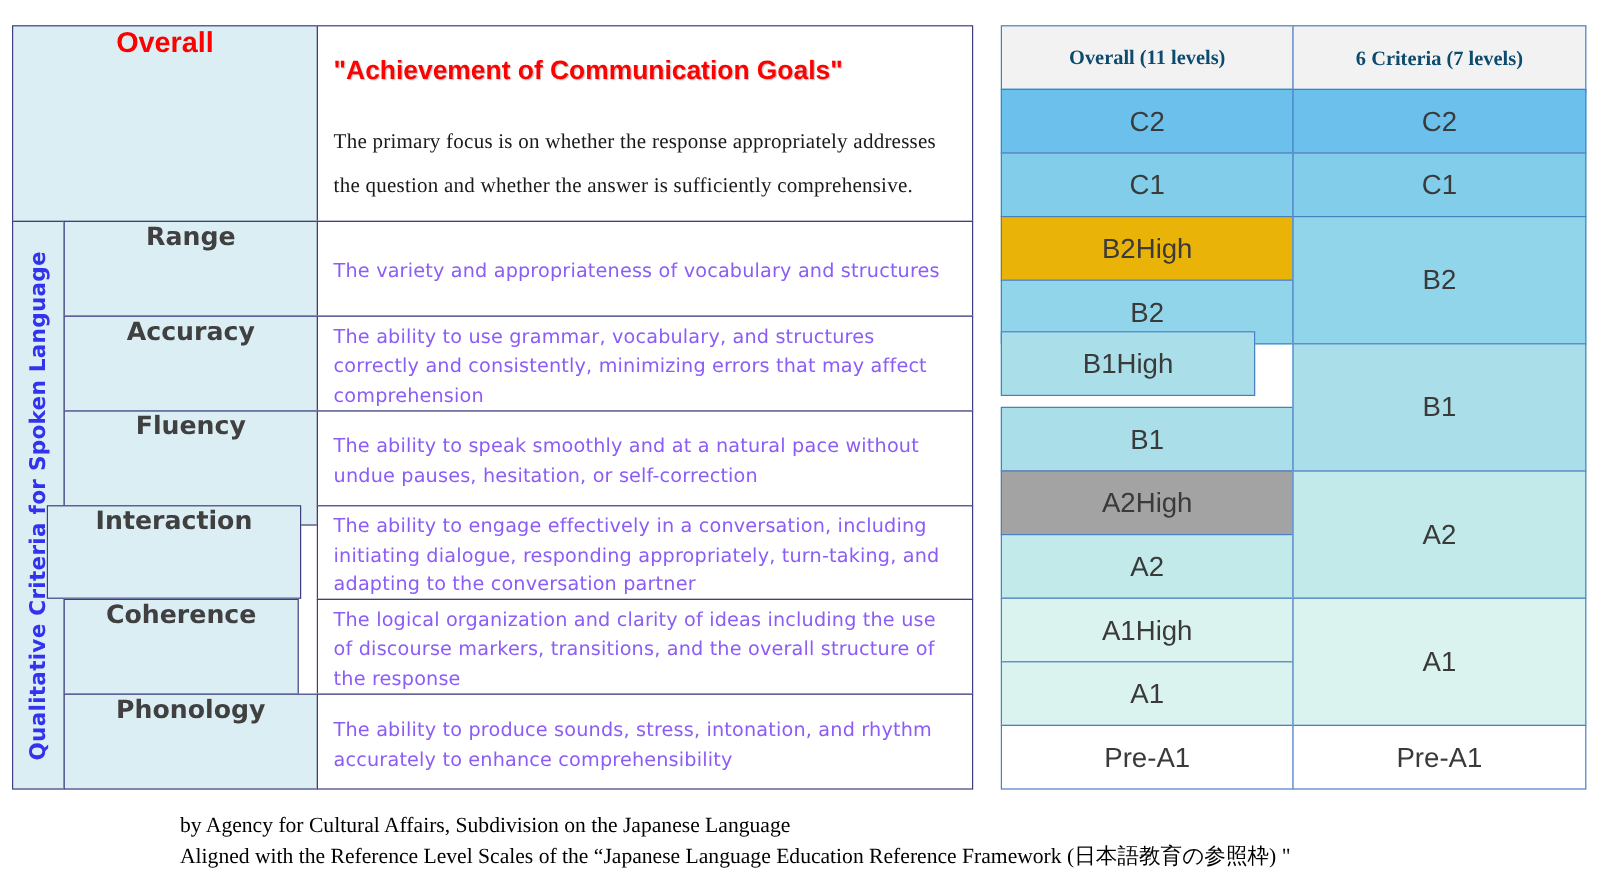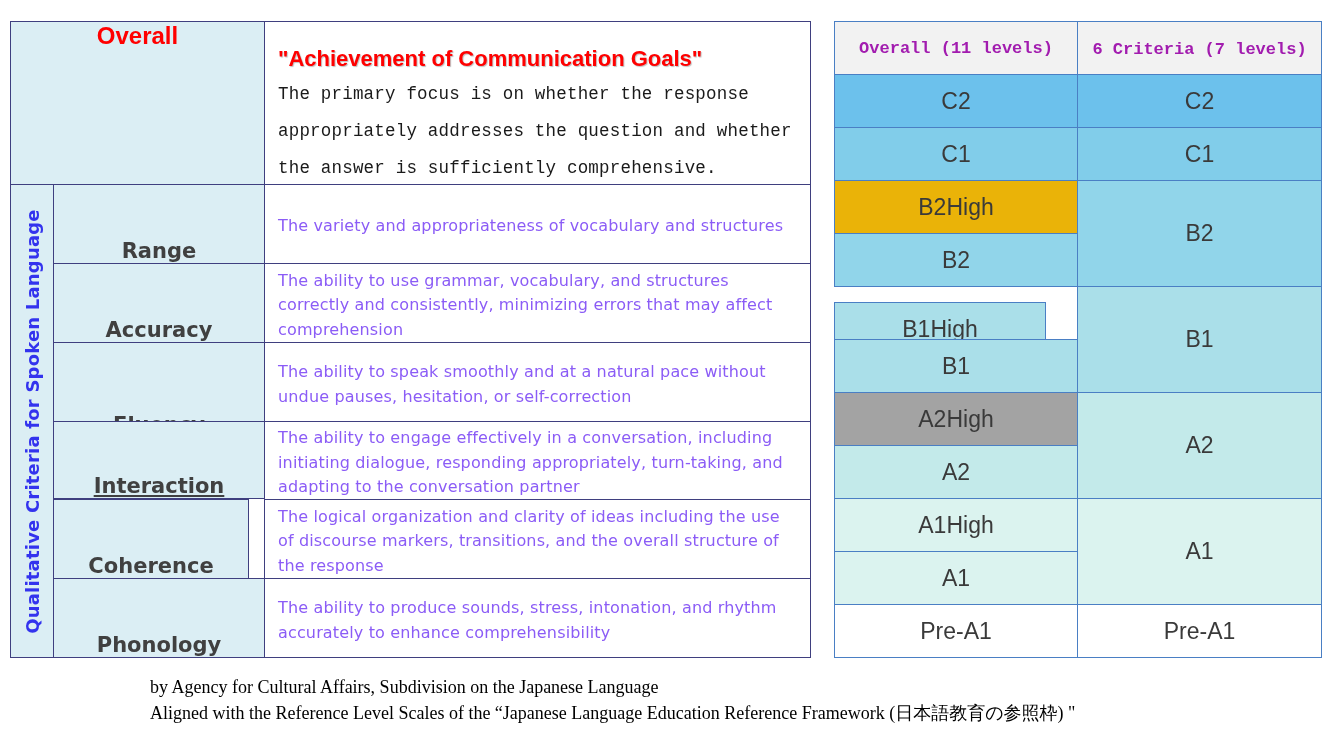--- a/index.html
+++ b/index.html
@@ -5,29 +5,29 @@
   html, body { margin:0; padding:0; background:#ffffff; }
   body { width:1333px; height:733px; position:relative; overflow:hidden; font-family:"DejaVu Sans", "Liberation Sans", sans-serif; }
 
   
   .lt-cell { position:absolute; box-sizing:border-box; border:1.5px solid #3f3f7f; }
   .lbl-bg { background:#dbeef4; }
   .desc-bg { background:#ffffff; }
   .overall-label { display:flex; align-items:flex-start; justify-content:center; color:#ff0000; font-family:"Liberation Sans", sans-serif; font-weight:bold; font-size:24px; }
   .vert { display:flex; align-items:center; justify-content:center; }
   .vert span { transform:rotate(-90deg); white-space:nowrap; color:#3333ee; font-family:"DejaVu Sans", sans-serif; font-weight:bold; font-size:18px; letter-spacing:0.2px; }
-  .crit-name { display:flex; align-items:flex-end; justify-content:center; color:#404040; font-family:"DejaVu Sans", sans-serif; font-weight:bold; font-size:21px; }
+  .crit-name { display:flex; align-items:flex-start; justify-content:center; color:#404040; font-family:"DejaVu Sans", sans-serif; font-weight:bold; font-size:21px; }
   .crit-desc { display:flex; align-items:center; padding:5px 10px 0 13px; color:#8b5cf6; font-family:"DejaVu Sans", sans-serif; font-size:16px; line-height:24.5px; letter-spacing:0.15px; }
   .overall-desc { padding:20px 10px 0 13px; }
   .overall-title { color:#ff0000; font-family:"Liberation Sans", sans-serif; font-weight:bold; font-size:22px; line-height:34px; text-shadow:1px 1px 1px rgba(0,0,0,0.25); }
-  .overall-text { color:#1a1a1a; font-family:Liberation Mono, monospace; font-size:17.5px; line-height:37px; letter-spacing:0.2px; }
+  .overall-text { color:#1a1a1a; font-family:Liberation Serif, serif; font-size:17.5px; line-height:37px; letter-spacing:0.2px;margin-top:23px; }
 
   
   .rt-cell { position:absolute; box-sizing:border-box; border:1px solid #4a7fc4; display:flex; align-items:center; justify-content:center; color:#3a3a3a; font-family:"Liberation Sans", sans-serif; font-size:23px; }
-  .rt-head { background:#f2f2f2; color:#a21caf; font-family:Liberation Mono, monospace; font-weight:bold; font-size:17px;justify-content:center; }
+  .rt-head { background:#f2f2f2; color:#0c4a6e; font-family:Liberation Serif, serif; font-weight:bold; font-size:17px;justify-content:center; }
 
   .footer { position:absolute; left:150px; top:674px; color:#000; font-family:"Liberation Serif", serif; font-size:18px; line-height:26px; }
 </style>
 </head>
 <body>
 
 <div>
 
   <div class="lt-cell lbl-bg overall-label" style="left:10px; top:21px; width:255px; height:164px;">
     <span>Overall</span>
@@ -55,21 +55,21 @@
       <span>The ability to use grammar, vocabulary, and structures correctly and consistently, minimizing errors that may affect comprehension</span>
     </div>
 
   <div class="lt-cell lbl-bg crit-name" style="left:53px; top:342px; width:212px; height:96px;">
       <span>Fluency</span>
     </div>
   <div class="lt-cell desc-bg crit-desc" style="left:264px; top:342px; width:547px; height:80px;">
       <span>The ability to speak smoothly and at a natural pace without undue pauses, hesitation, or self-correction</span>
     </div>
 
-  <div class="lt-cell lbl-bg crit-name" style="left:53px; top:421px; width:212px; height:78px;text-decoration:underline;">
+  <div class="lt-cell lbl-bg crit-name" style="left:39px; top:421px; width:212px; height:78px;">
       <span>Interaction</span>
     </div>
   <div class="lt-cell desc-bg crit-desc" style="left:264px; top:421px; width:547px; height:79px;">
       <span>The ability to engage effectively in a conversation, including initiating dialogue, responding appropriately, turn-taking, and adapting to the conversation partner</span>
     </div>
 
   <div class="lt-cell lbl-bg crit-name" style="left:53px; top:499px; width:196px; height:80px;">
       <span>Coherence</span>
     </div>
   <div class="lt-cell desc-bg crit-desc" style="left:264px; top:499px; width:547px; height:80px;">
@@ -98,21 +98,21 @@
     </div>
   <div class="rt-cell" style="left:834px; top:127px; width:244px; height:54px; background:#81cdea;">
       <span>C1</span>
     </div>
   <div class="rt-cell" style="left:834px; top:180px; width:244px; height:54px; background:#eab308;">
       <span>B2High</span>
     </div>
   <div class="rt-cell" style="left:834px; top:233px; width:244px; height:54px; background:#91d5ea;">
       <span>B2</span>
     </div>
-  <div class="rt-cell" style="left:834px; top:302px; width:212px; height:54px; background:#aadfe9;">
+  <div class="rt-cell" style="left:834px; top:276px; width:212px; height:54px; background:#aadfe9;">
       <span>B1High</span>
     </div>
   <div class="rt-cell" style="left:834px; top:339px; width:244px; height:54px; background:#aadfe9;">
       <span>B1</span>
     </div>
   <div class="rt-cell" style="left:834px; top:392px; width:244px; height:54px; background:#a3a3a3;">
       <span>A2High</span>
     </div>
   <div class="rt-cell" style="left:834px; top:445px; width:244px; height:54px; background:#c3eaea;">
       <span>A2</span>

